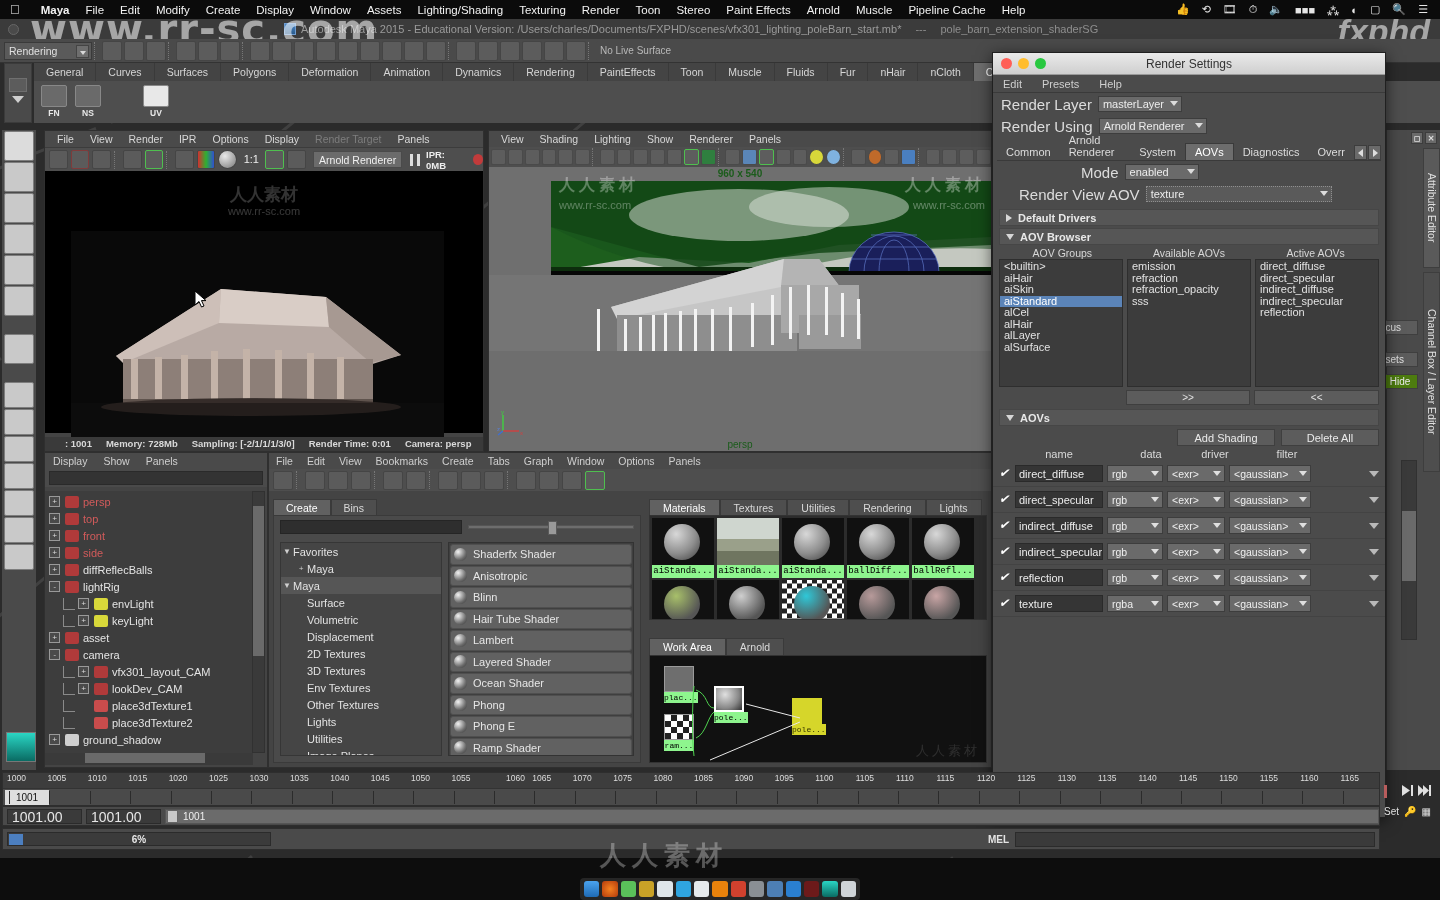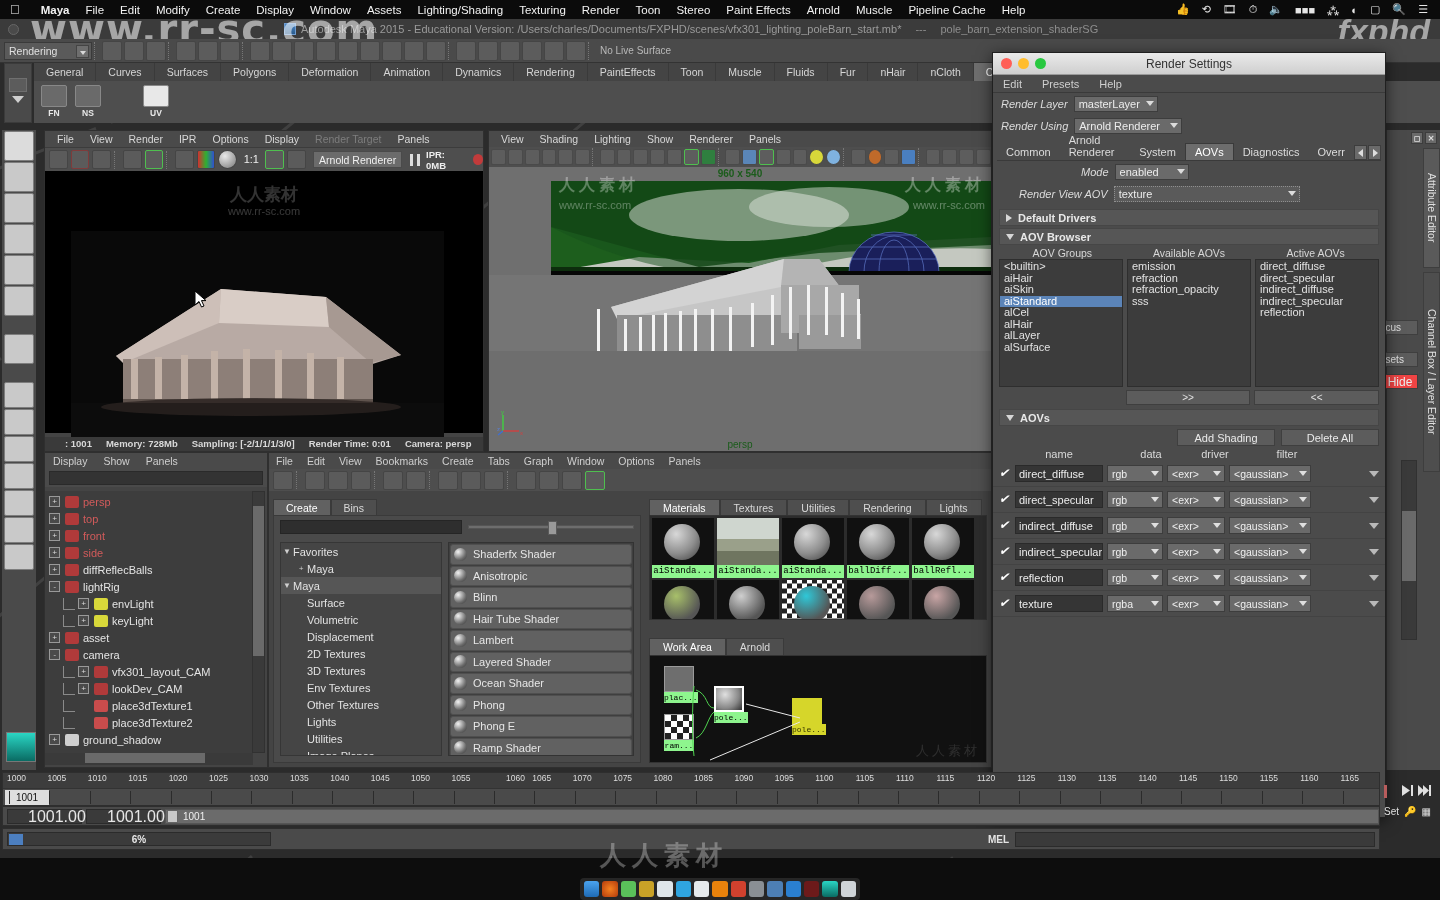--- a/index.html
+++ b/index.html
@@ -144,21 +144,21 @@
   
   #rsw { position:absolute; left:992px; top:52px; width:394px; height:766px; background:#4b4b4b; border:1px solid #202020; box-shadow:0 3px 14px rgba(0,0,0,.6); }
   .rs-title { height:22px; background:linear-gradient(#eaeaea,#cfcfcf); display:flex; align-items:center; position:relative; border-bottom:1px solid #9a9a9a;}
   .rs-title .tdots { display:flex; gap:6px; padding-left:8px;}
   .rs-title .d { width:11px;height:11px;border-radius:50%;}
   .rs-title .d.r{background:#ff5f57;} .rs-title .d.y{background:#ffbd2e;} .rs-title .d.g{background:#28c840;}
   .rs-title .tt { position:absolute; width:100%; text-align:center; color:#333; font-size:12px;}
   .rs-menu { height:18px; background:#4b4b4b; display:flex; align-items:center; font-size:11px; border-bottom:1px solid #3a3a3a;}
   .rs-menu span { padding:0 10px;}
   .rs-row { display:flex; align-items:center; height:22px; padding:0 8px; gap:6px;}
-  .rs-row .lb { font-size:11px; color:#dcdcdc;font-style:italic;}
+  .rs-row .lb { font-size:15px; color:#dcdcdc;}
   .dd { height:16px; background:#5f5f5f; border:1px solid #3d3d3d; display:flex; align-items:center; padding:0 16px 0 4px; font-size:11px; color:#ececec; position:relative;}
   .dd:after { content:""; position:absolute; right:3px; top:4px; border-left:4px solid transparent;border-right:4px solid transparent;border-top:5px solid #dcdcdc;}
   .dd.boxed { background:#6a6a6a; border:1px solid #3d3d3d;}
   .dd.field { background:#5a5a5a; border:1px dotted #8f8f8f;}
 
   .rs-tabs { display:flex; align-items:flex-end; height:20px; margin:4px 4px 0 4px; font-size:11px; border-bottom:1px solid #3a3a3a;}
   .rs-tabs .t { padding:2px 9px; color:#dcdcdc; }
   .rs-tabs .t.active { background:#6d6d6d; border:1px solid #3a3a3a; border-bottom:none; color:#fff;}
   .rs-tabs .nav { margin-left:auto; display:flex; gap:1px;}
   .rs-tabs .nav b { width:13px;height:15px; background:#6a6a6a; border:1px solid #3d3d3d; display:block; position:relative;}
@@ -200,21 +200,21 @@
   .ae-field { position:absolute; right:22px; width:42px; height:15px; background:#5c5c5c; border:1px solid #3f3f3f; font-size:10px; color:#e0e0e0; padding-left:3px; line-height:14px; overflow:hidden;}
 
   
   .timeline { position:absolute; left:2px; top:772px; width:1378px; height:34px; background:#3d3d3d; border:1px solid #2e2e2e;}
   .tl-ticks { position:relative; height:15px; }
   .tl-ticks span { position:absolute; top:0; font-size:8.5px; color:#ddd;}
   .tl-track { position:relative; height:17px; background:#4a4a4a; border-top:1px solid #333;}
   .tl-track .mark { position:absolute; top:2px; width:1px; height:13px; background:#2b2b2b;}
   .tl-cur { position:absolute; left:2px; top:1px; width:44px; height:15px; background:#dedede; color:#111; font-size:10px; text-align:center; line-height:15px;}
   .rangeline { position:absolute; left:2px; top:806px; width:1378px; height:20px; background:#4a4a4a; border:1px solid #2e2e2e; display:flex; align-items:center; gap:4px; padding-left:4px;}
-  .rangeline .nf { width:75px;height:15px;background:#3a3a3a;border:1px solid #2b2b2b;color:#e6e6e6;font-size:16px;line-height:14px;padding-left:20px;}
+  .rangeline .nf { width:75px;height:15px;background:#3a3a3a;border:1px solid #2b2b2b;color:#e6e6e6;font-size:14px;line-height:14px;padding-left:4px;}
   .rangebar { flex:1; height:15px; background:#6b6b6b; border:1px solid #555; display:flex; align-items:center; position:relative;}
   .rangebar .handle { width:11px;height:13px;background:#c9c9c9;border:1px solid #666; margin-left:1px;}
   .rangebar .rv { font-size:10px; color:#f0f0f0; padding-left:5px;}
   .cmdline { position:absolute; left:2px; top:828px; width:1378px; height:22px; background:#4a4a4a; border:1px solid #2e2e2e; display:flex; align-items:center; gap:6px; padding:0 4px;}
   .progbar { width:264px; height:14px; background:#3b3b3b; border:1px solid #2b2b2b; position:relative;}
   .progbar .fill { position:absolute; left:1px; top:1px; width:14px; height:11px; background:#4c7fc0;}
   .progbar .pct { position:absolute; width:100%; text-align:center; font-size:10px; color:#e8e8e8; line-height:13px; font-weight:bold;}
   .cmd-grow { flex:1; height:14px; background:#4a4a4a; }
   .mel-lbl { font-size:10px; color:#e4e4e4; font-weight:bold;}
   .mel-input { width:360px; height:15px; background:#3a3a3a; border:1px solid #2b2b2b;}
@@ -910,21 +910,21 @@
     </div>
   </div>
 
   <div class="rightdock">
     <div class="dockbtns">
       <b>◻</b>
         <b>✕</b>
     </div>
     <div class="ae-field" style="top:190px;">ocus</div>
     <div class="ae-field" style="top:222px;">esets</div>
-    <div style="position:absolute;right:22px;top:244px;width:36px;height:15px;background:#ef4444;border:1px solid #3f3f3f;font-size:12px;color:#ececec;text-align:center;line-height:14px;">Hide</div>
+    <div style="position:absolute;right:22px;top:244px;width:36px;height:15px;background:#4d7c0f;border:1px solid #3f3f3f;font-size:10px;color:#ececec;text-align:center;line-height:14px;">Hide</div>
     <div class="vtab" style="top:18px;height:120px;">Attribute Editor</div>
     <div class="vtab" style="top:142px;height:200px;background:#4e4e4e;">Channel Box / Layer Editor</div>
     <div style="position:absolute;left:14px;top:330px;width:16px;height:180px;background:#3a3a3a;border:1px solid #313131;">
       <div style="width:14px;height:70px;background:#6a6a6a;margin-top:50px;"></div>
     </div>
   </div>
 
   <div id="rsw">
     <div class="rs-title">
       <div class="tdots">

